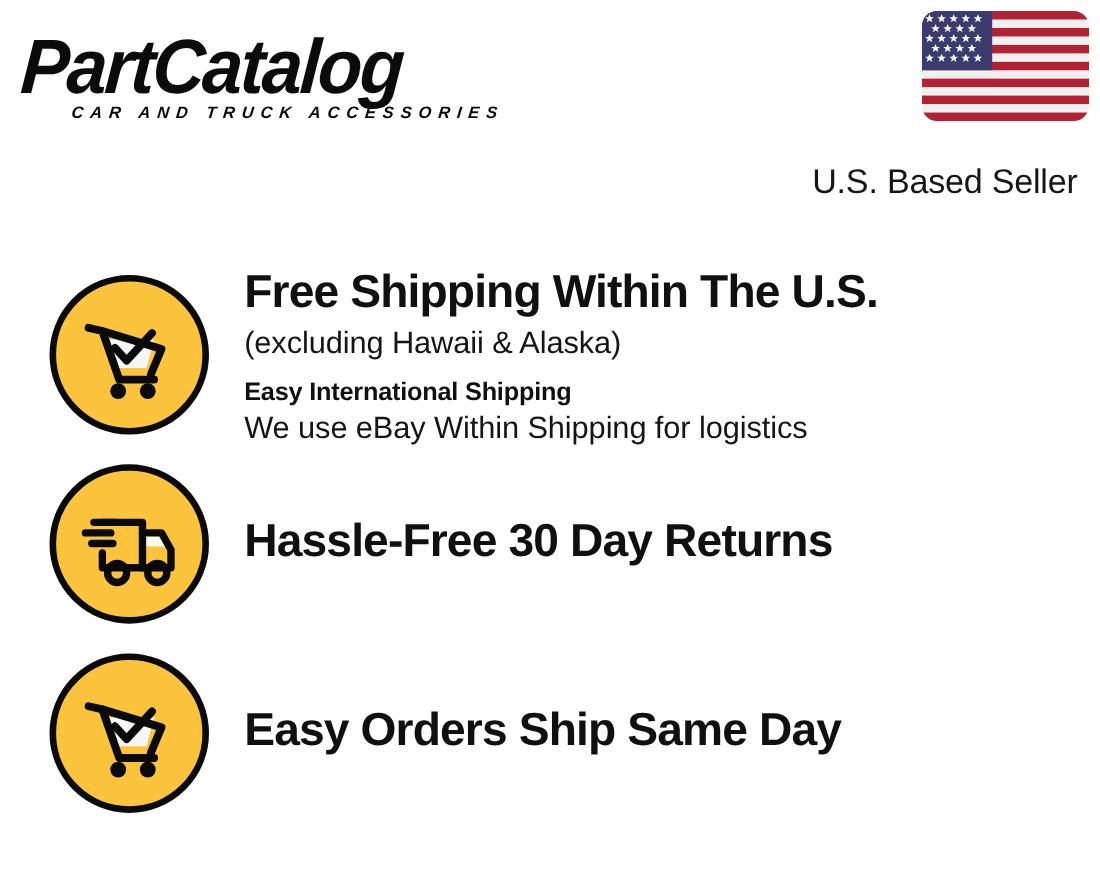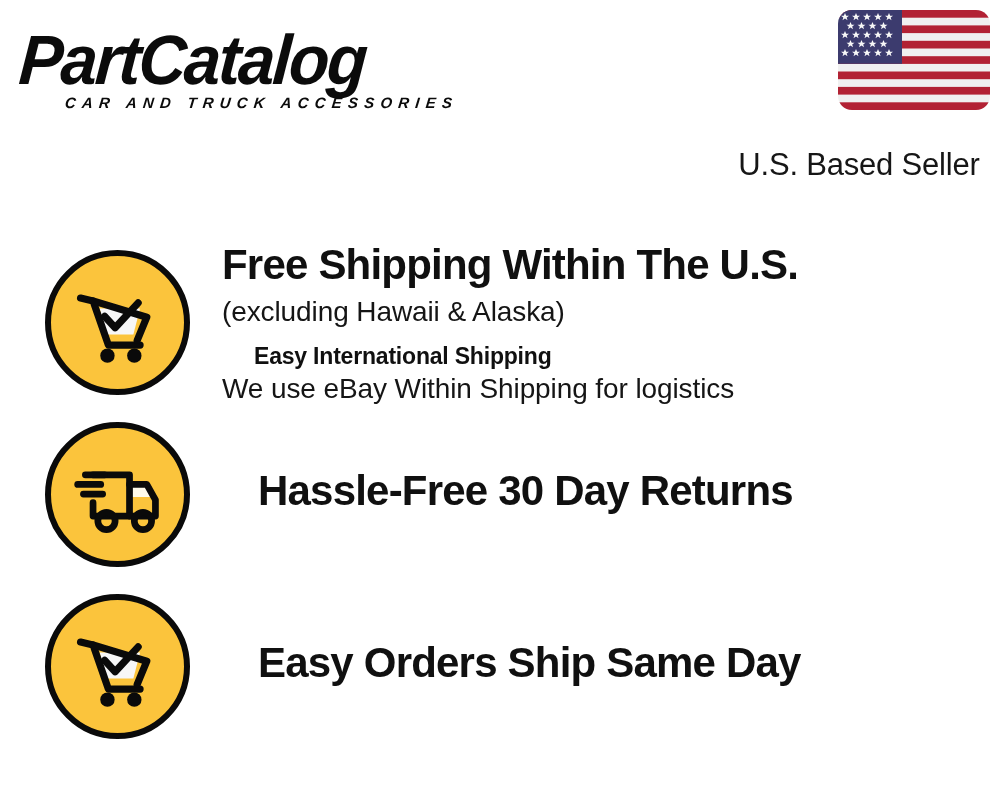--- a/index.html
+++ b/index.html
@@ -143,33 +143,31 @@
     letter-spacing: -0.1px;
     white-space: nowrap;
   }
   .feature-sub-strong {
     font-size: 23px;
     font-weight: 700;
     line-height: 32px;
     color: #101010;
     letter-spacing: -0.2px;
     white-space: nowrap;
-    margin-left: 32px;
   }
 
   .row-1 .feature-text { top: 8px; }
   .row-1 .sub-1 { margin-top: 6px; }
   .row-1 .sub-2 { margin-top: 12px; }
   .row-1 .sub-3 { margin-top: 1px; }
 
   
   .row-2 .feature-text,
   .row-3 .feature-text {
     top: 62px;
-    margin-left: 36px;
   }
 </style>
 </head>
 <body>
 
 <div class="header">
 
   <div class="brand-logo">
     <div class="brand-wordmark">PartCatalog</div>
     <div class="brand-tagline">CAR AND TRUCK ACCESSORIES</div>

